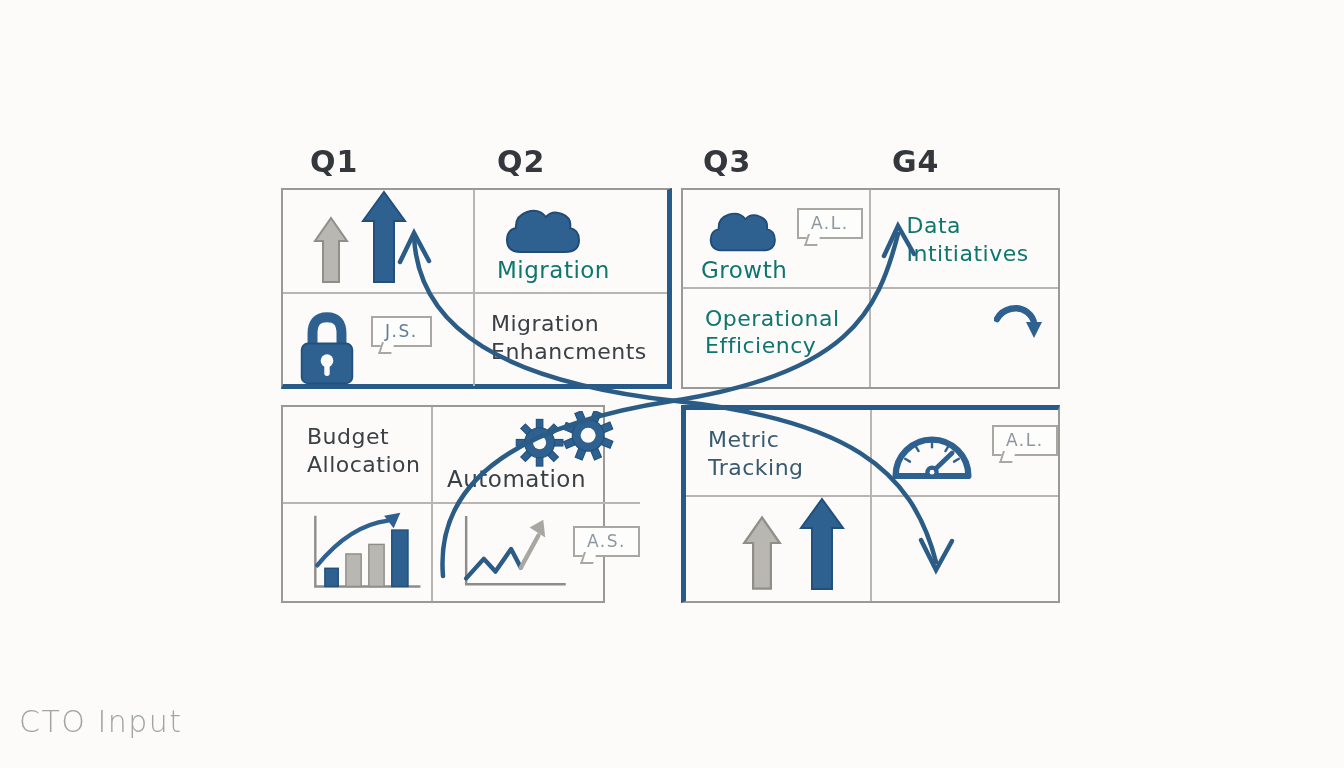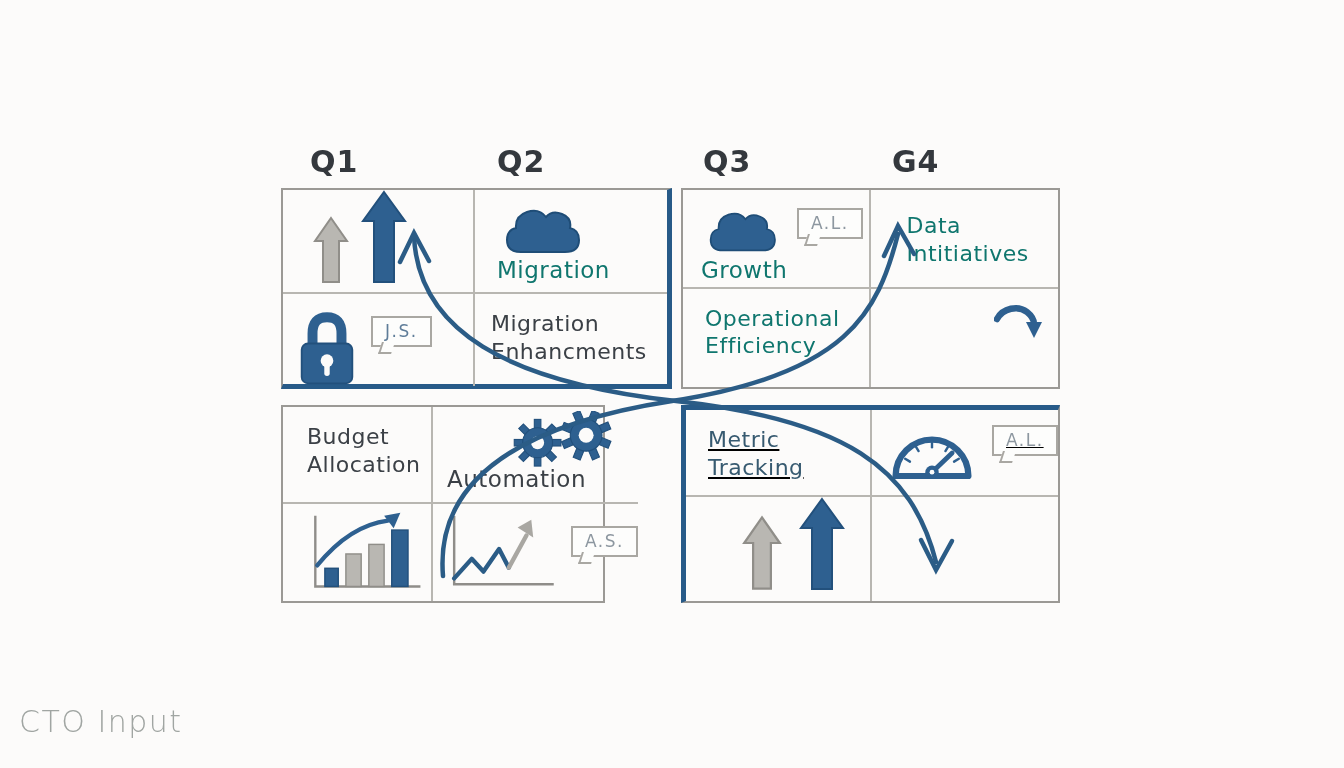--- a/index.html
+++ b/index.html
@@ -6,21 +6,21 @@
   .canvas{position:relative;width:1344px;height:768px;background:#fcfbfa;overflow:hidden;
           font-family:"DejaVu Sans",sans-serif;}
   
   .qhdr{position:absolute;top:144px;font-size:30px;font-weight:bold;color:#34383d;letter-spacing:1px;}
   
   .tbl{position:absolute;box-sizing:border-box;border:2px solid #9b9995;background:transparent;
        display:grid;grid-template-columns:1fr 1fr;grid-template-rows:1fr 1fr;}
   #tbl-tl{left:281px;top:188px;width:391px;height:201px;border-right:5px solid #275a88;border-bottom:5px solid #275a88;}
   #tbl-tr{left:681px;top:188px;width:379px;height:201px;}
   #tbl-bl{left:281px;top:405px;width:324px;height:198px;}
-  #tbl-br{left:681px;top:405px;width:379px;height:198px;border-left:5px solid #275a88;border-top:5px solid #275a88;text-decoration:underline;}
+  #tbl-br{left:681px;top:405px;width:379px;height:198px;border-left:5px solid #275a88;border-top:5px solid #275a88;}
   .cell{position:relative;box-sizing:border-box;border-right:2px solid #b8b6b1;border-bottom:2px solid #b8b6b1;}
   .cell:nth-child(2n){border-right:none;}
   .cell:nth-child(n+3){border-bottom:none;}
   
   .t{font-size:22px;line-height:1.26;letter-spacing:0.5px;}
   .t-blue{color:#0f766e;}
   .t-dark{color:#3b4046;}
   .t-slate{color:#375a70;}
   
   .bubble{position:relative;display:inline-block;border:2.5px solid #a9a7a2;background:#fdfdfc;
@@ -187,21 +187,21 @@
       <svg width="132" height="86" viewBox="0 0 132 90">
         <path d="M14 6 V80 H124" fill="none" stroke="#8f8d89" stroke-width="2.5"></path>
         <rect x="24" y="61" width="14" height="19" fill="#2e6090" stroke="#22507c" stroke-width="1.5"></rect>
         <rect x="46" y="46" width="16" height="34" fill="#b9b7b2" stroke="#908e89" stroke-width="1.5"></rect>
         <rect x="70" y="36" width="16" height="44" fill="#b9b7b2" stroke="#908e89" stroke-width="1.5"></rect>
         <rect x="94" y="21" width="17" height="59" fill="#2e6090" stroke="#22507c" stroke-width="1.5"></rect>
         <path d="M16 58 Q 50 16 90 11" fill="none" stroke="#2e6090" stroke-width="4.5" stroke-linecap="round"></path>
         <polygon points="103,3 86,6 96,19" fill="#2e6090"></polygon>
       </svg>
     </div>
-    <div class="cell" style="display:flex;align-items:center;gap:10px;padding-left:10px">
+    <div class="cell" style="display:flex;align-items:center;padding-left:22px">
       <svg width="118" height="82" viewBox="0 0 118 84">
         <path d="M10 4 V74 H112" fill="none" stroke="#8f8d89" stroke-width="2.5"></path>
         <polyline points="10,68 28,48 40,61 56,38 66,57" fill="none" stroke="#2b5c86" stroke-width="4.5" stroke-linejoin="round" stroke-linecap="round"></polyline>
         <polyline points="66,57 84,24" fill="none" stroke="#a9a7a2" stroke-width="4.5" stroke-linecap="round"></polyline>
         <polygon points="89,8 75,16 91,26" fill="#a9a7a2"></polygon>
       </svg>
       <div class="bubble" style="margin-bottom:22px">
         <span>A.S.</span>
         <i class="tail"></i>
       </div>

